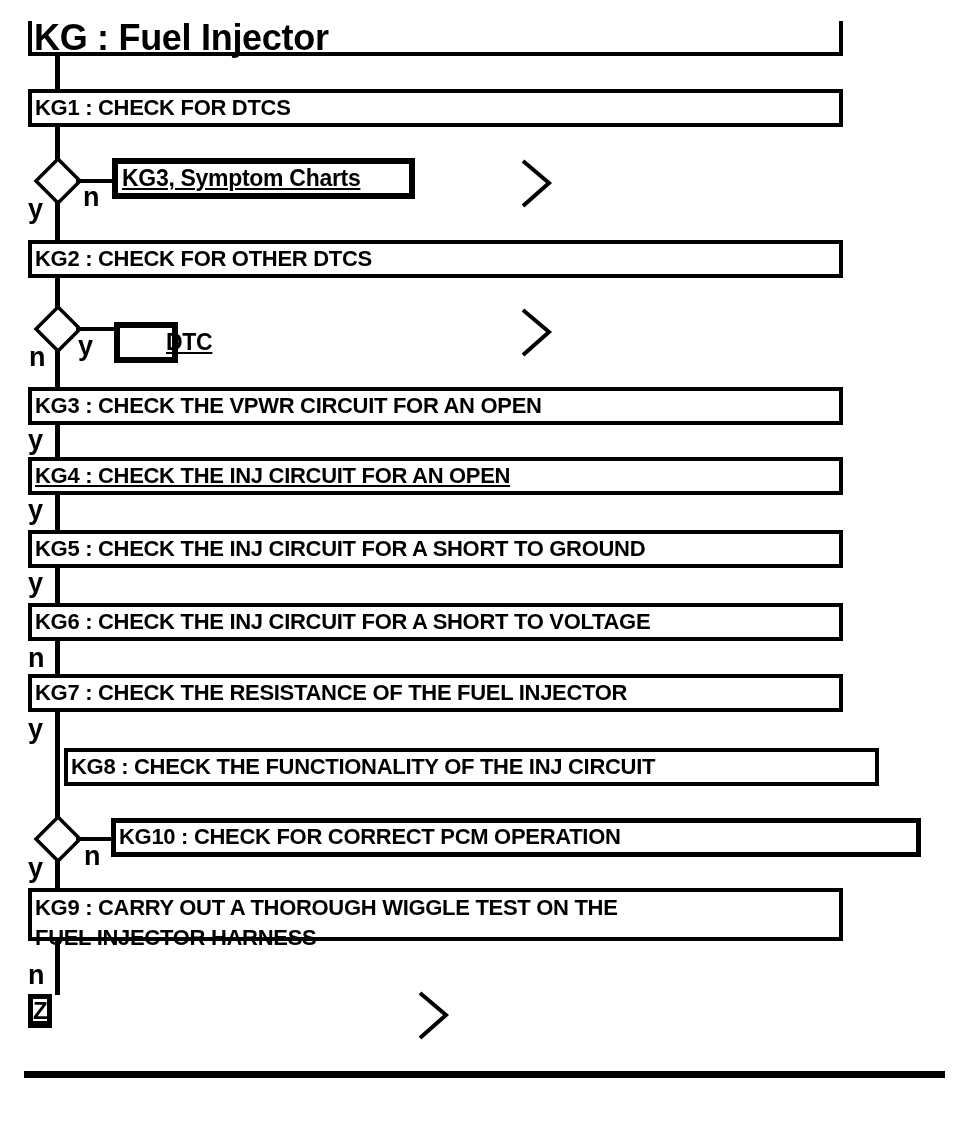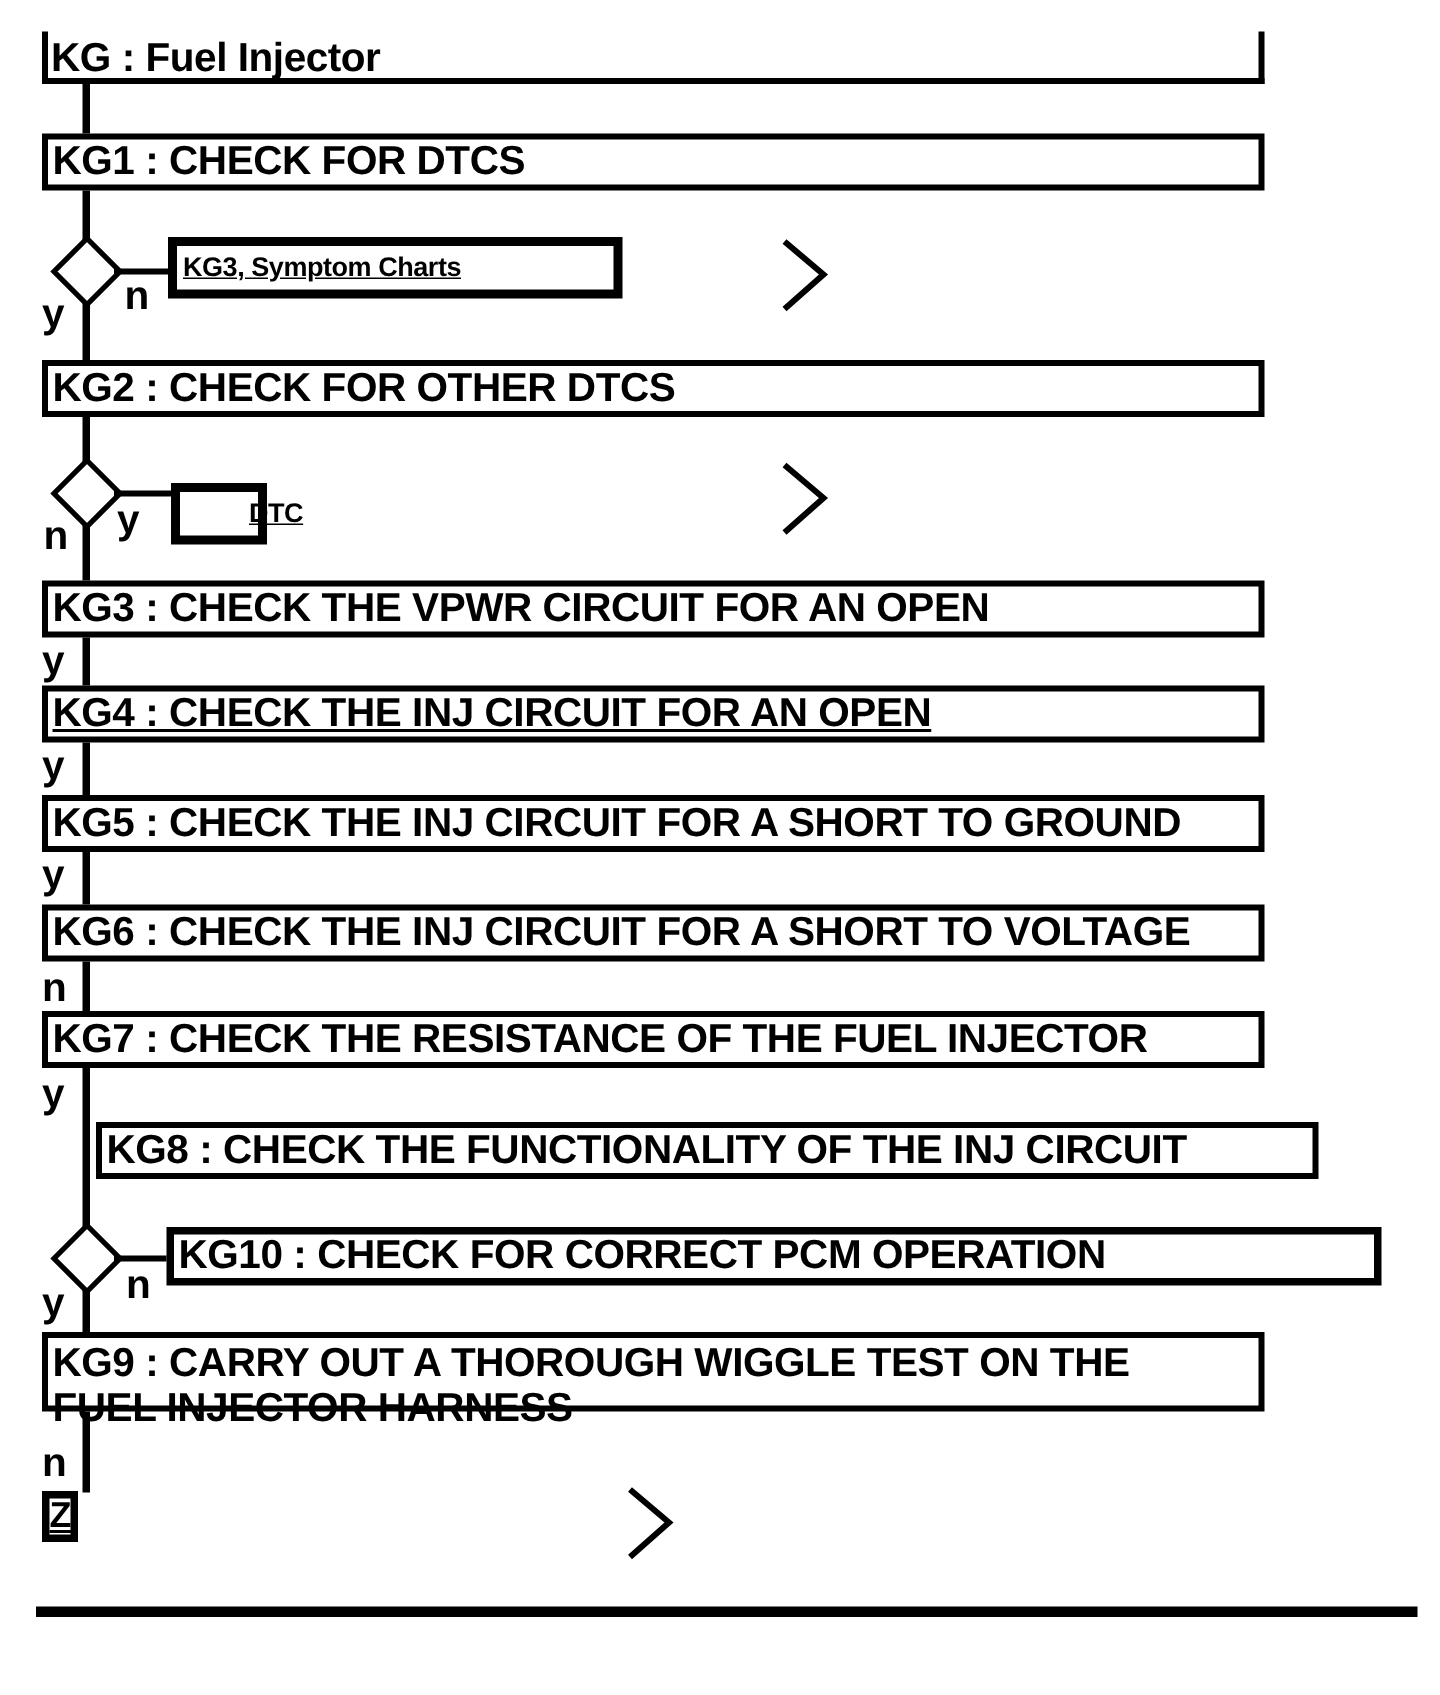--- a/index.html
+++ b/index.html
@@ -16,41 +16,41 @@
 
   
   .step {
     position: absolute;
     left: 28px;
     width: 815px;
     height: 38px;
     box-sizing: border-box;
     border: 4px solid #000000;
     background: #ffffff;
-    font-size: 27px;
+    font-size: 22px;
     letter-spacing: -0.3px;
     line-height: 29px;
     padding-left: 3px;
     white-space: nowrap;
     overflow: visible;
   }
   .step.tall {
     height: 53px;
     line-height: 30px;
     padding-top: 1px;
   }
   .step-line { white-space: nowrap; }
 
   
   .refbox {
     position: absolute;
     box-sizing: border-box;
     border: 6px solid #000000;
     background: #ffffff;
-    font-size: 18px;
+    font-size: 23px;
     letter-spacing: -0.3px;
     text-decoration: underline;
     white-space: nowrap;
     overflow: visible;
   }
 
   .branch-label {
     position: absolute;
     font-size: 27px;
     line-height: 1;
@@ -58,21 +58,21 @@
 
   .hline { position: absolute; background: #000000; }
   .vline { position: absolute; background: #000000; }
 
   svg { position: absolute; overflow: visible; }
 
   #title-text {
     position: absolute;
     left: 34px;
     top: 23px;
-    font-size: 27px;
+    font-size: 36px;
     letter-spacing: -0.3px;
     line-height: 30px;
     white-space: nowrap;
   }
 </style>
 </head>
 <body>
 
 <div id="canvas">
 

